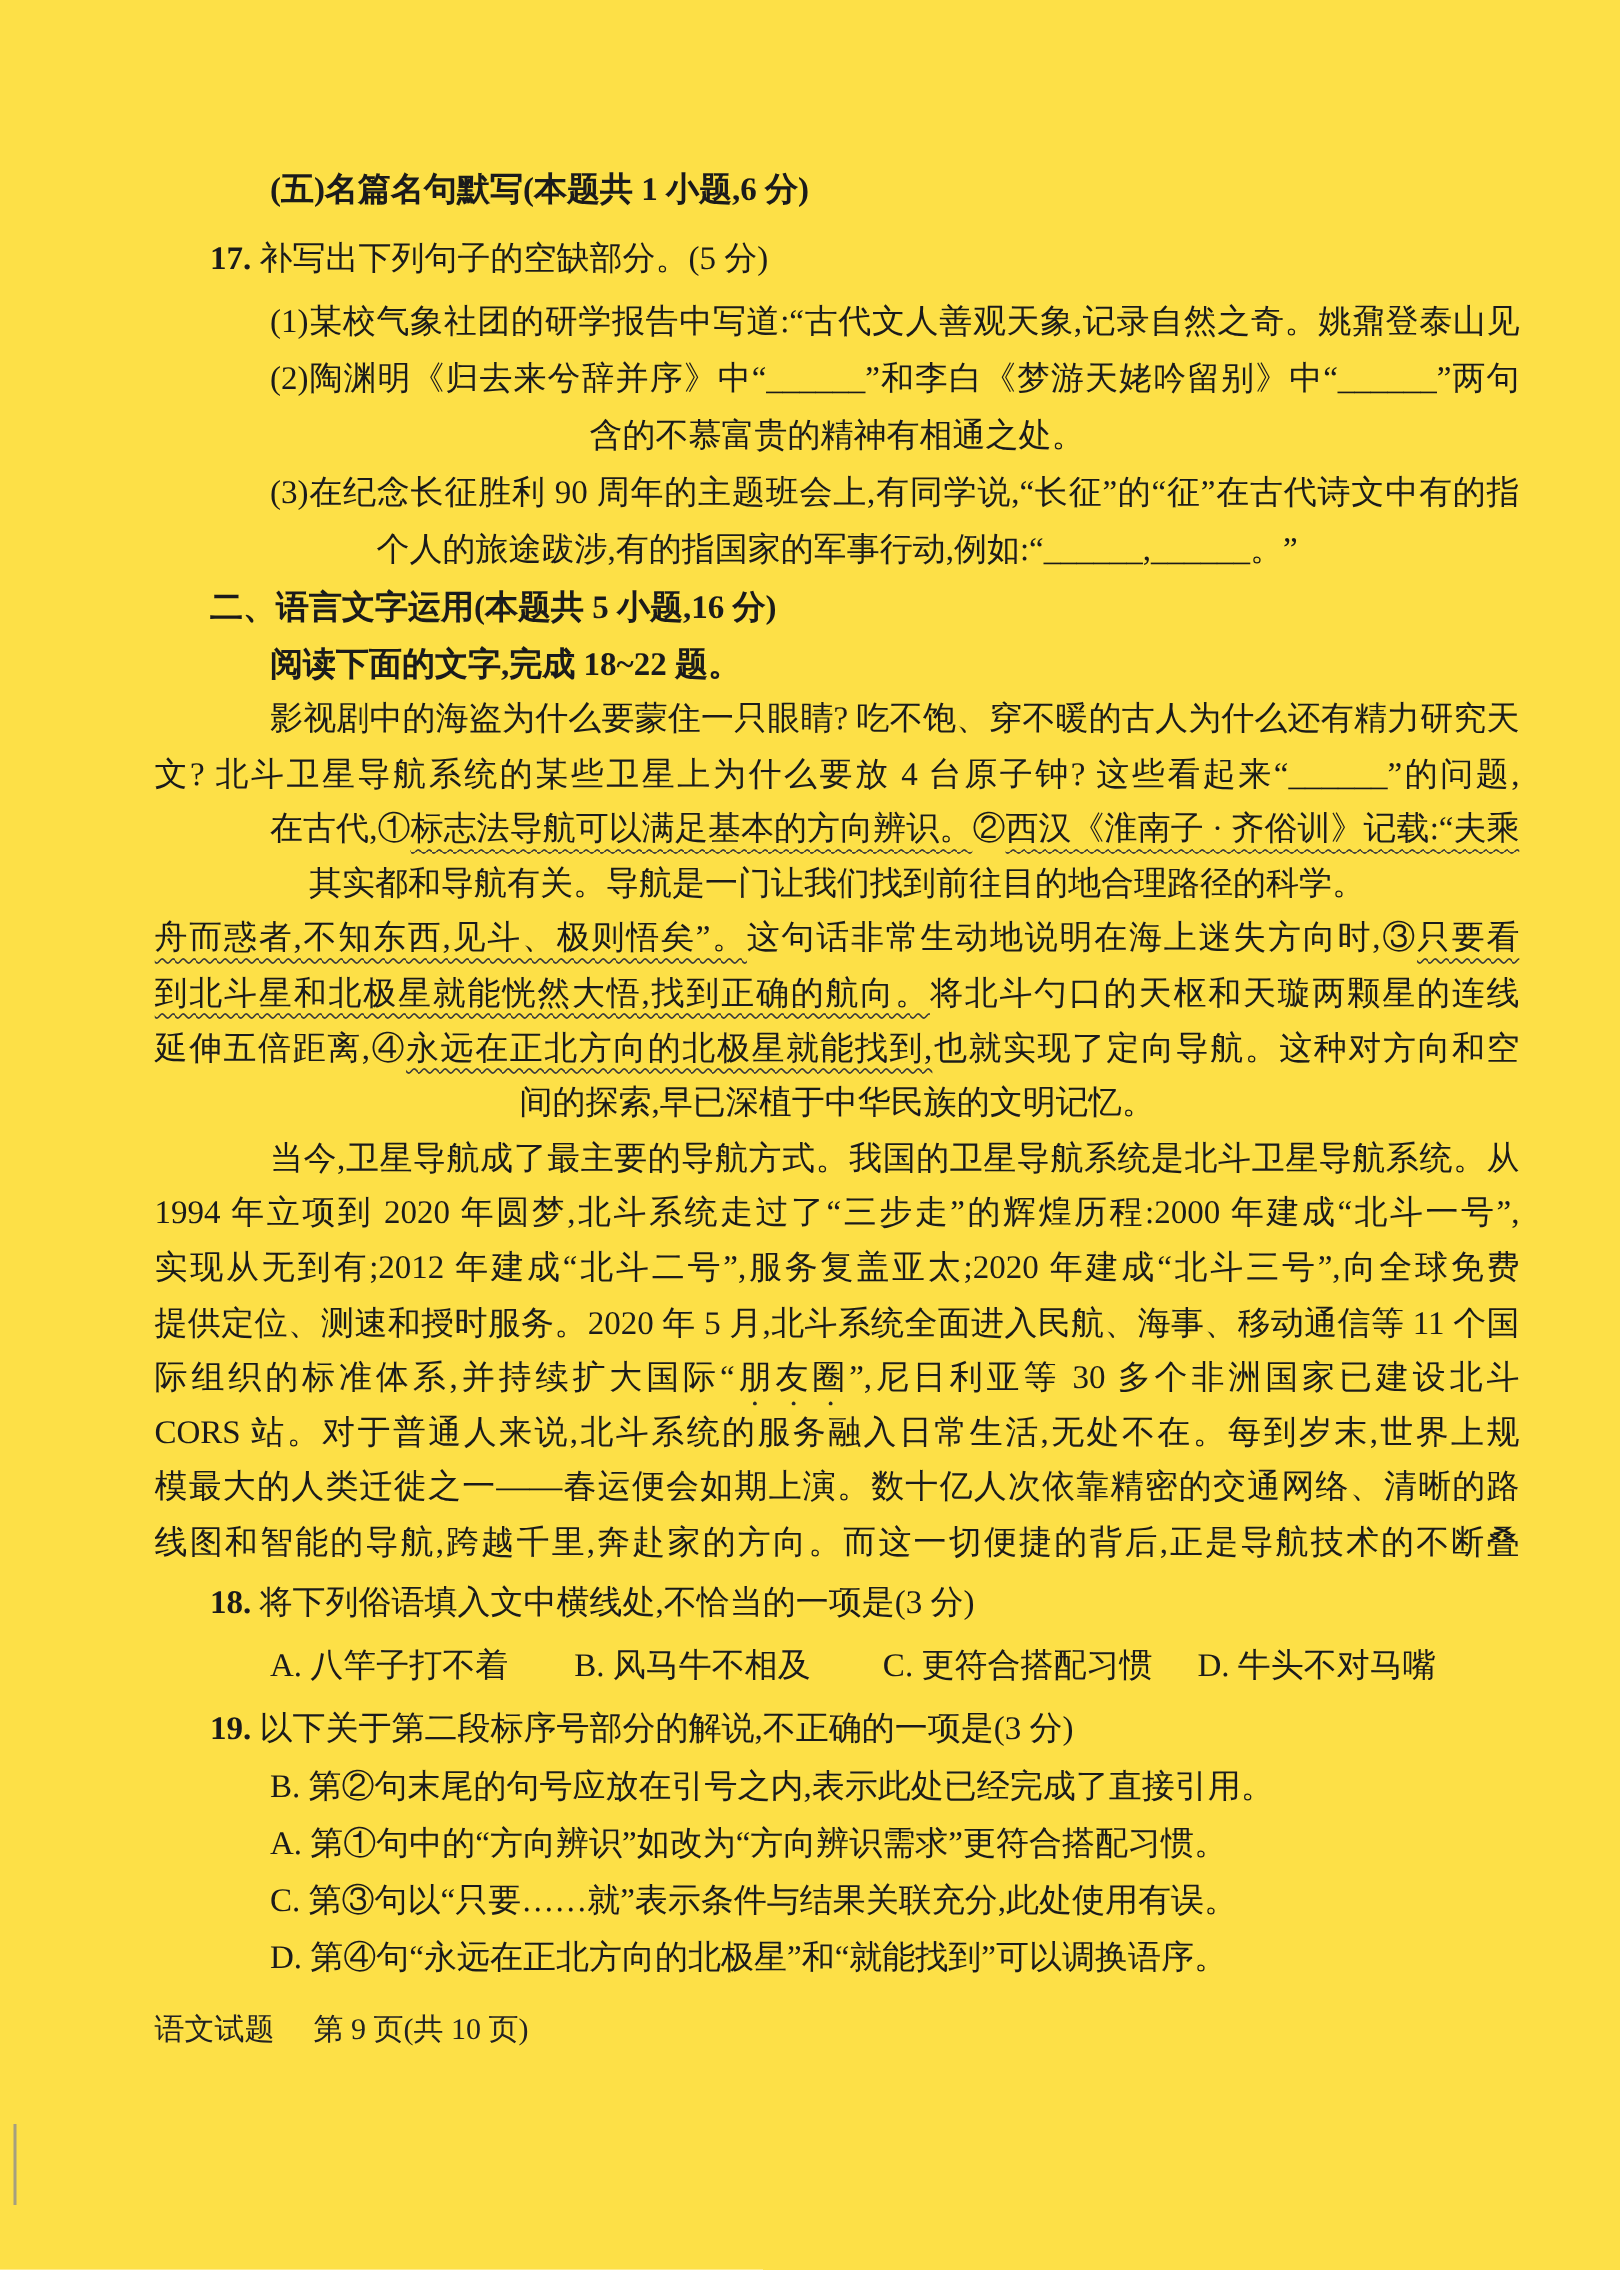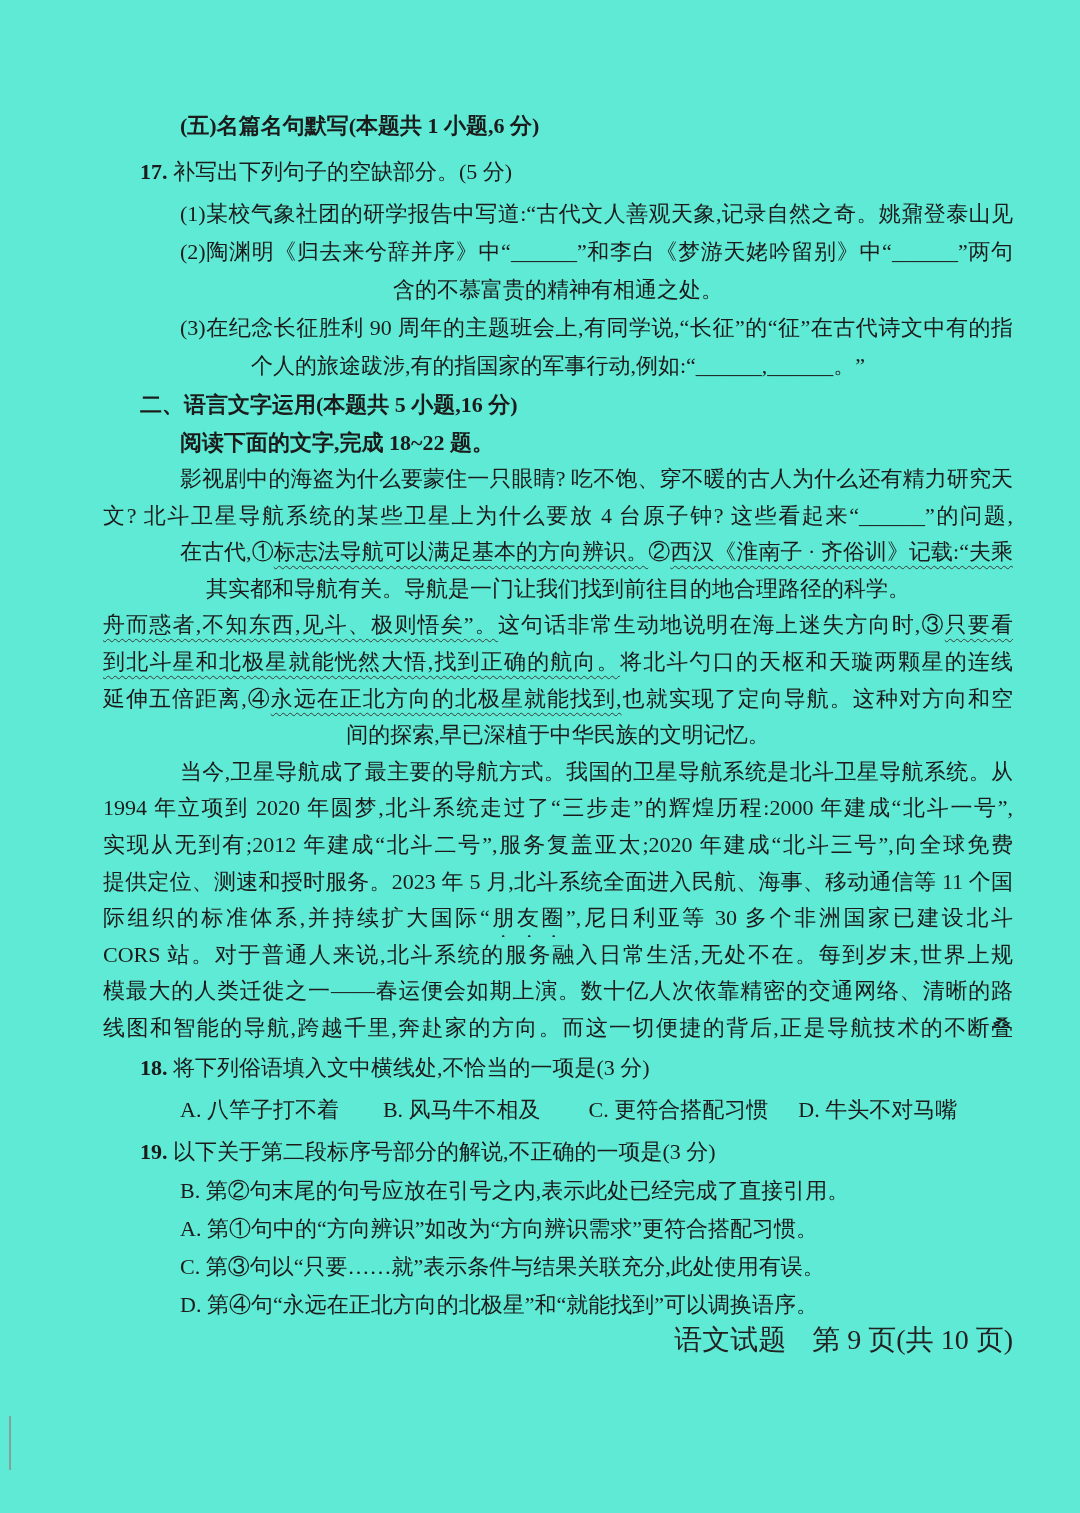--- a/index.html
+++ b/index.html
@@ -2,21 +2,21 @@
 <html><head>
 <meta charset="utf-8">
 <style>
   html,body{margin:0;padding:0;}
   body{
     width:1080px;height:1513px;position:relative;overflow:hidden;
     background:#ffffff;
     font-family:"Liberation Serif","DejaVu Serif",serif;
     color:#1b1b1b;
   }
-  .page{position:absolute;inset:0;background:#5eead4;}
+  .page{position:absolute;inset:0;background:#fde047;}
   .content{
     position:absolute;left:103px;top:104px;width:910px;
     font-size:22px;
   }
   .line{
     position:relative;width:100%;box-sizing:border-box;overflow:hidden;
     text-align:left;white-space:normal;
   }
   .line.full{text-align:justify;text-align-last:justify;}
   .ind0{padding-left:0;text-align:center;}
@@ -43,24 +43,24 @@
   .bk-q17{height:47px;line-height:47px;}
   .bk-q17i{height:38px;line-height:38px;}
   .bk-sec2{height:39px;line-height:39px;}
   .bk-readhead{height:37px;line-height:37px;}
   .bk-para{height:36.6px;line-height:36.6px;}
   .bk-q18{height:41px;line-height:41px;}
   .bk-opt18{height:43px;line-height:43px;}
   .bk-q19{height:41px;line-height:41px;}
   .bk-opt19{height:38px;line-height:38px;}
   .footer{
-    margin-top:3px;
+    margin-top:16px;
     width:100%;
-    text-align:right;
-    font-size:28px;
+    text-align:left;
+    font-size:20px;
     line-height:26px;
     color:#222222;
   }
   .footer .doc-label{margin-right:26px;}
   .scan-mark{
     position:absolute;left:9px;top:1416px;width:2px;height:54px;
     background:#8f8f8f;opacity:.8;
   }
 </style>
 </head>
@@ -82,21 +82,21 @@
         <div class="line bk-para ind0 full"><span class="seg">文? 北斗卫星导航系统的某些卫星上为什么要放 4 台原子钟? 这些看起来“______”的问题,</span></div>
         <div class="line bk-para ind2 full"><span class="seg">在古代,①</span><span class="seg wavy">标志法导航可以满足基本的方向辨识。</span><span class="seg">②</span><span class="seg wavy">西汉《淮南子 · 齐俗训》记载:“夫乘</span></div>
         <div class="line bk-para ind0"><span class="seg">其实都和导航有关。导航是一门让我们找到前往目的地合理路径的科学。</span></div>
         <div class="line bk-para ind0 full"><span class="seg wavy">舟而惑者,不知东西,见斗、极则悟矣”。</span><span class="seg">这句话非常生动地说明在海上迷失方向时,③</span><span class="seg wavy">只要看</span></div>
         <div class="line bk-para ind0 full"><span class="seg wavy">到北斗星和北极星就能恍然大悟,找到正确的航向。</span><span class="seg">将北斗勺口的天枢和天璇两颗星的连线</span></div>
         <div class="line bk-para ind0 full"><span class="seg">延伸五倍距离,④</span><span class="seg wavy">永远在正北方向的北极星就能找到,</span><span class="seg">也就实现了定向导航。这种对方向和空</span></div>
         <div class="line bk-para ind0"><span class="seg">间的探索,早已深植于中华民族的文明记忆。</span></div>
         <div class="line bk-para ind2 full"><span class="seg">当今,卫星导航成了最主要的导航方式。我国的卫星导航系统是北斗卫星导航系统。从</span></div>
         <div class="line bk-para ind0 full"><span class="seg">1994 年立项到 2020 年圆梦,北斗系统走过了“三步走”的辉煌历程:2000 年建成“北斗一号”,</span></div>
         <div class="line bk-para ind0 full"><span class="seg">实现从无到有;2012 年建成“北斗二号”,服务复盖亚太;2020 年建成“北斗三号”,向全球免费</span></div>
-        <div class="line bk-para ind0 full"><span class="seg">提供定位、测速和授时服务。2023 年 5 月,北斗系统全面进入民航、海事、移动通信等 11 个国</span></div>
+        <div class="line bk-para ind0 full"><span class="seg">提供定位、测速和授时服务。2020 年 5 月,北斗系统全面进入民航、海事、移动通信等 11 个国</span></div>
         <div class="line bk-para ind0 full"><span class="seg">际组织的标准体系,并持续扩大国际“</span><span class="seg dots">朋友圈</span><span class="seg">”,尼日利亚等 30 多个非洲国家已建设北斗</span></div>
         <div class="line bk-para ind0 full"><span class="seg">CORS 站。对于普通人来说,北斗系统的服务融入日常生活,无处不在。每到岁末,世界上规</span></div>
         <div class="line bk-para ind0 full"><span class="seg">模最大的人类迁徙之一——春运便会如期上演。数十亿人次依靠精密的交通网络、清晰的路</span></div>
         <div class="line bk-para ind0 full"><span class="seg">线图和智能的导航,跨越千里,奔赴家的方向。而这一切便捷的背后,正是导航技术的不断叠</span></div>
         <div class="line bk-q18 ind1"><span class="seg b">18.</span><span class="seg"> 将下列俗语填入文中横线处,不恰当的一项是(3 分)</span></div>
         <div class="line bk-opt18 ind2"><span class="seg">A. 八竿子打不着</span><span class="gap" style="width: 44px;"></span><span class="seg">B. 风马牛不相及</span><span class="gap" style="width: 48px;"></span><span class="seg">C. 更符合搭配习惯</span><span class="gap" style="width: 30px;"></span><span class="seg">D. 牛头不对马嘴</span></div>
         <div class="line bk-q19 ind1"><span class="seg b">19.</span><span class="seg"> 以下关于第二段标序号部分的解说,不正确的一项是(3 分)</span></div>
         <div class="line bk-opt19 ind2"><span class="seg">B. 第②句末尾的句号应放在引号之内,表示此处已经完成了直接引用。</span></div>
         <div class="line bk-opt19 ind2"><span class="seg">A. 第①句中的“方向辨识”如改为“方向辨识需求”更符合搭配习惯。</span></div>
         <div class="line bk-opt19 ind2"><span class="seg">C. 第③句以“只要……就”表示条件与结果关联充分,此处使用有误。</span></div>

